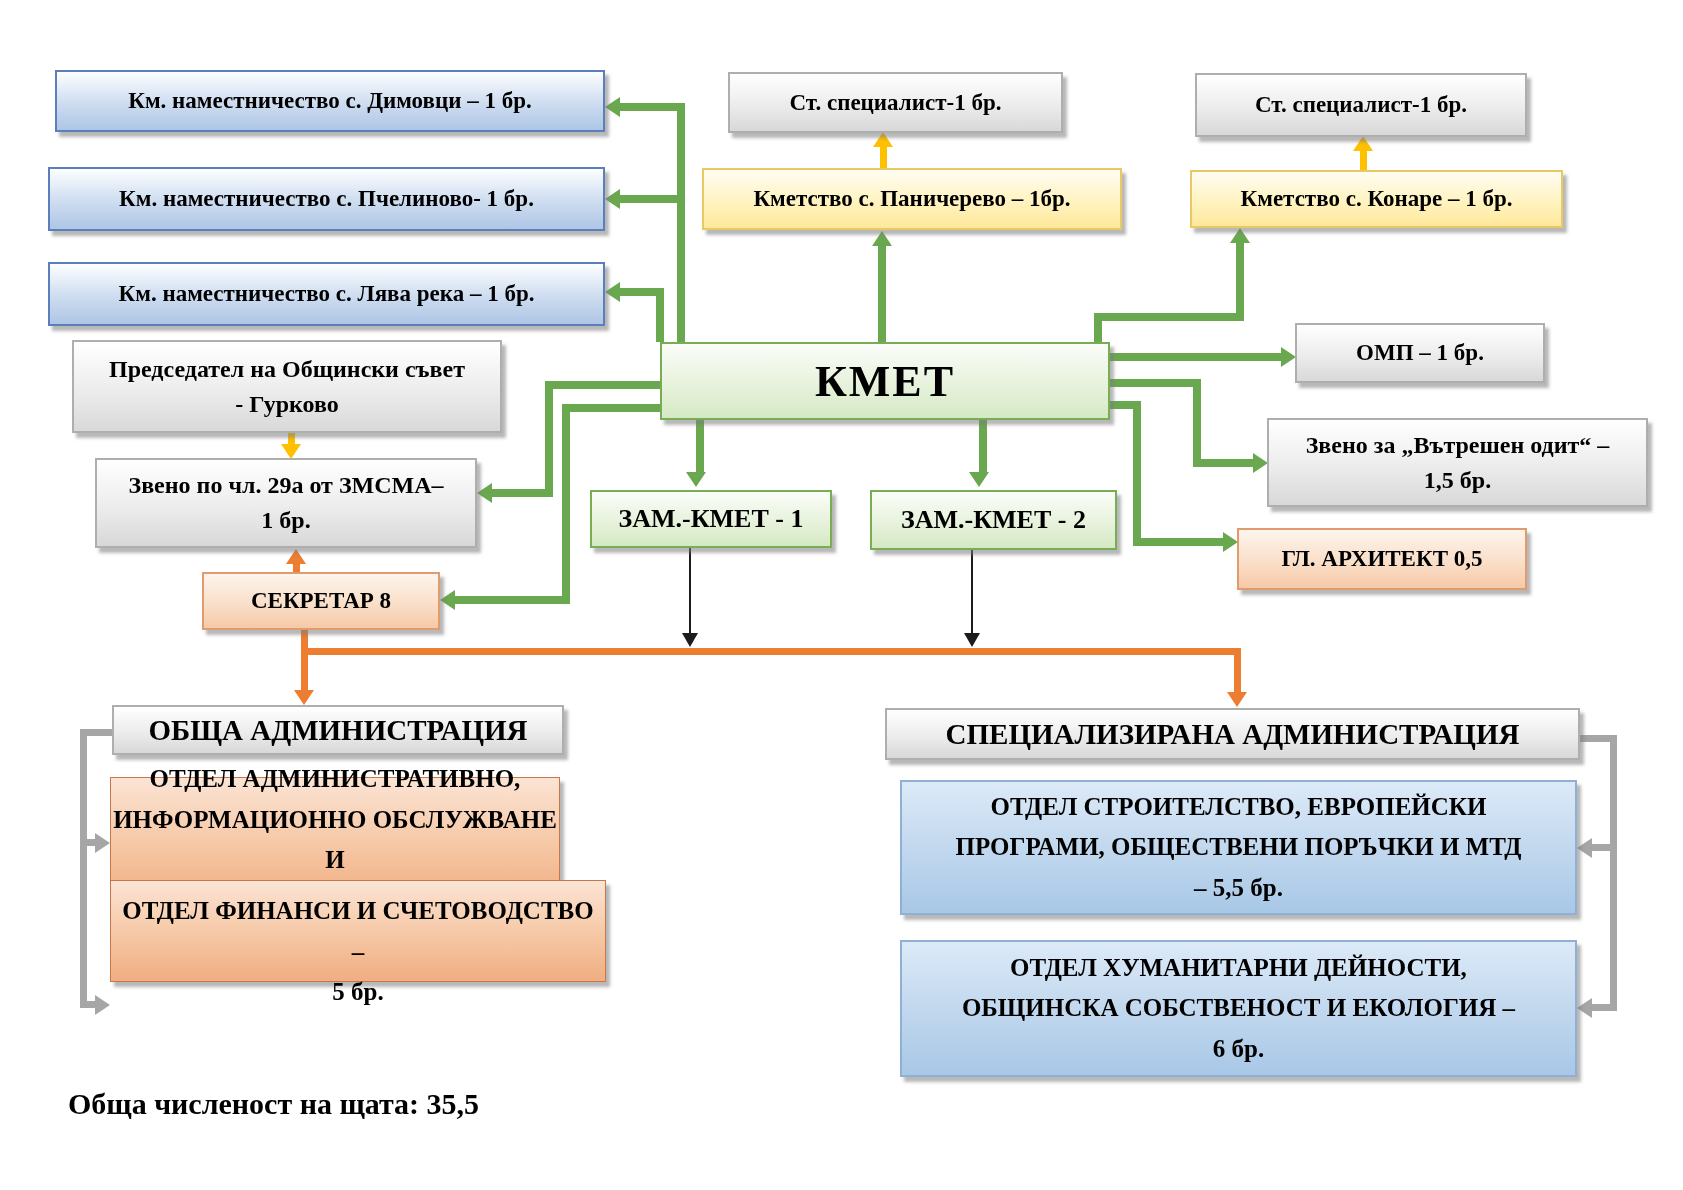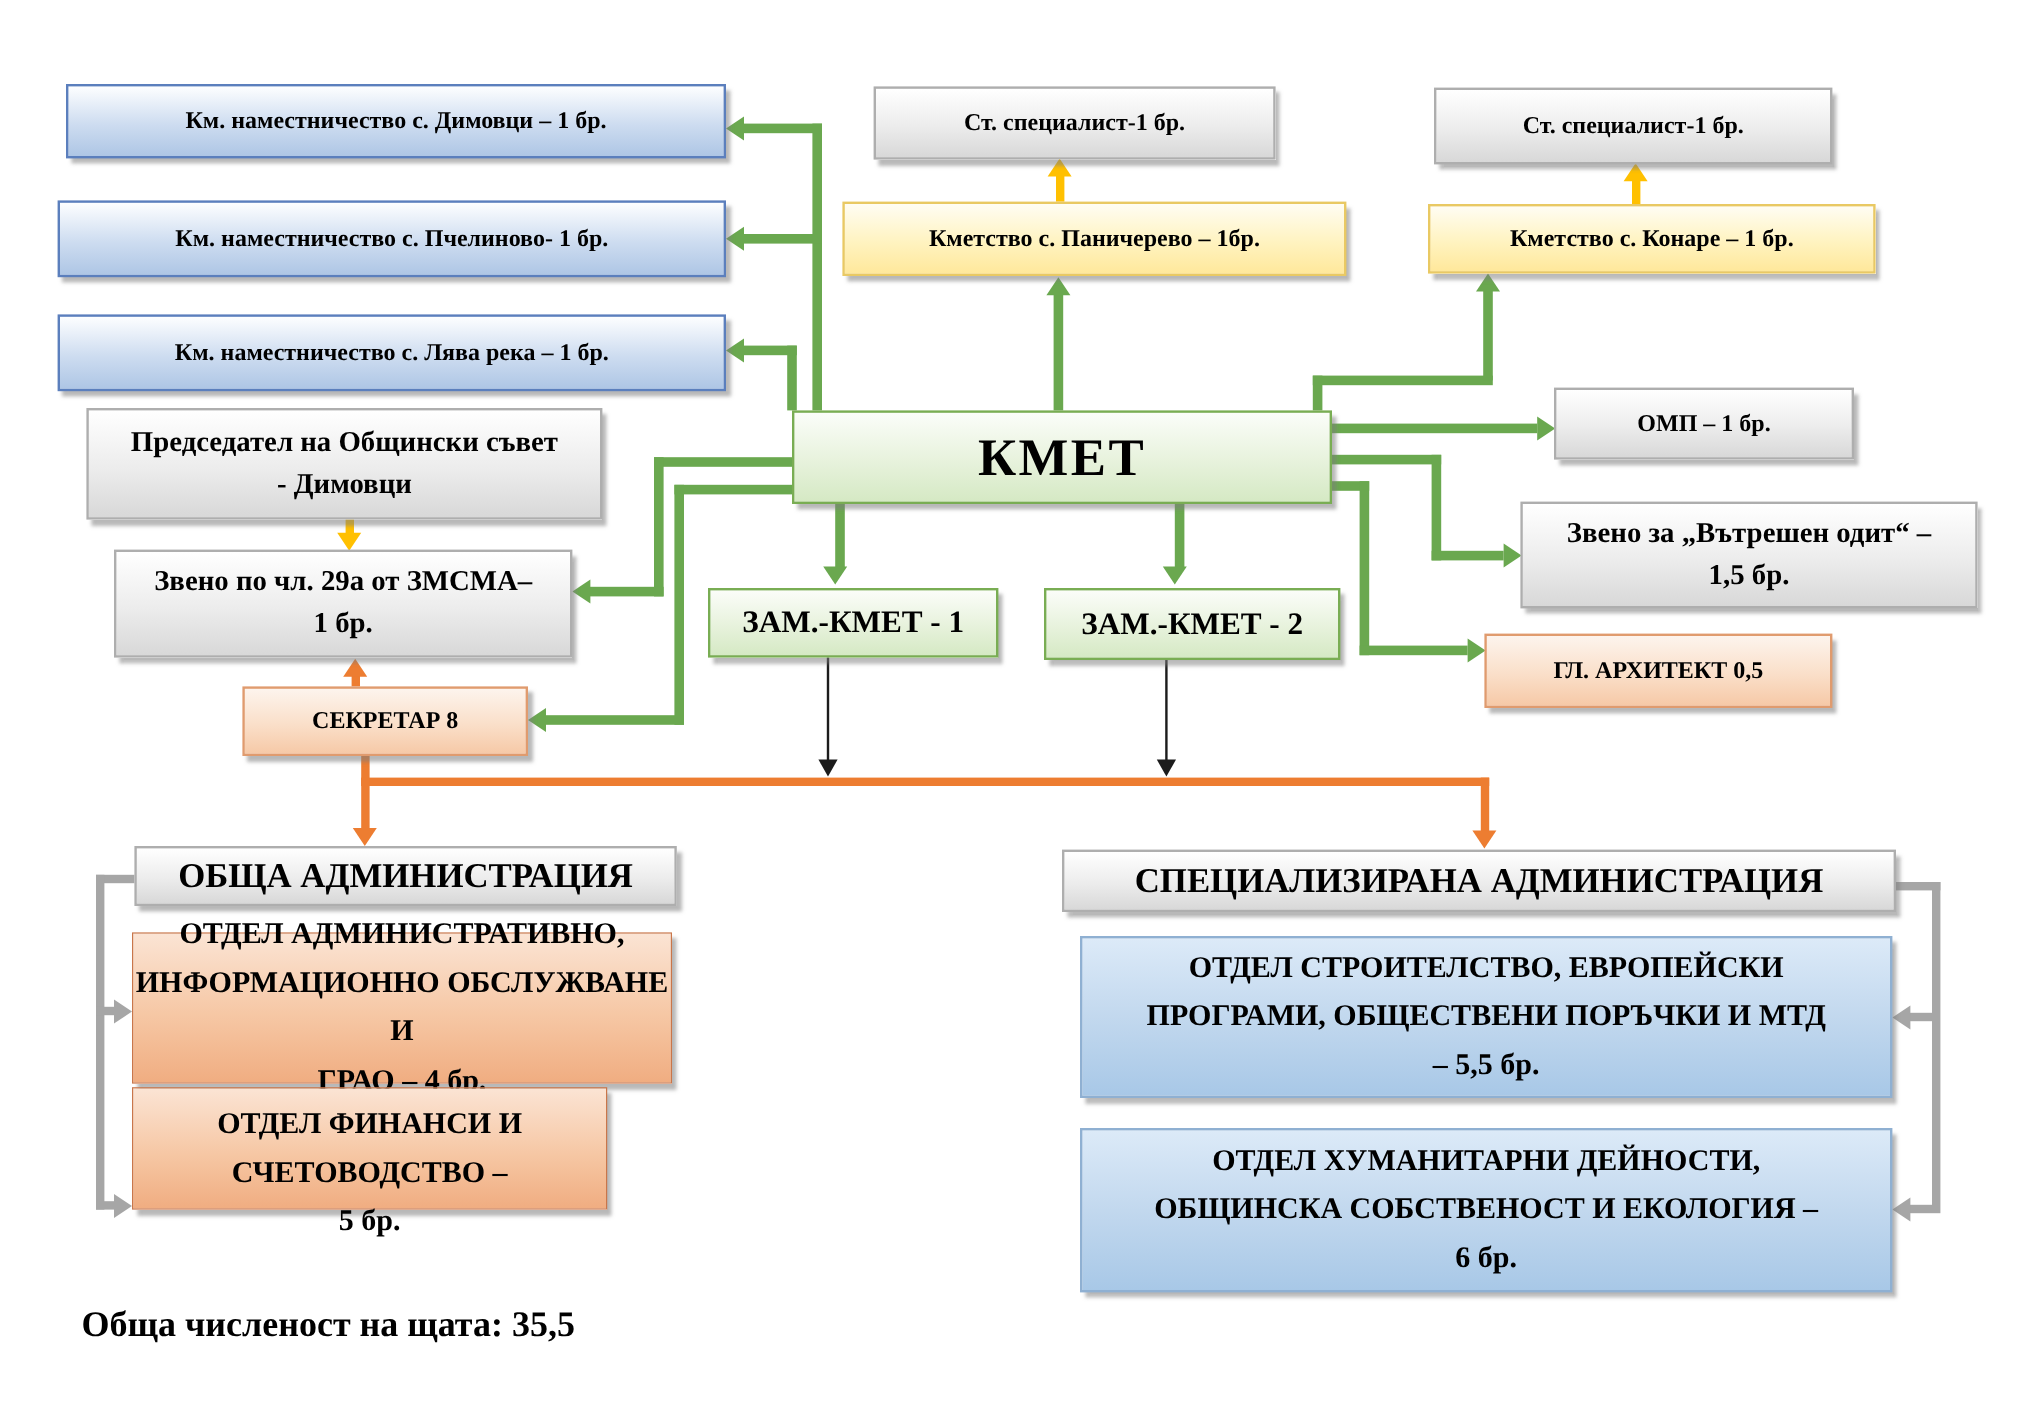--- a/index.html
+++ b/index.html
@@ -20,21 +20,21 @@
     box-shadow:4px 5px 3px rgba(125,125,125,0.55);
   }
   .bx .ls{display:flex;flex-direction:column;width:100%;}
   .blueb{background:linear-gradient(180deg,#fdfeff 0%,#cddcf0 55%,#aec6e5 100%);border:2px solid #5b7fbd;}
   .grayb{background:linear-gradient(180deg,#ffffff 0%,#ececec 55%,#d8d8d8 100%);border:2px solid #aeaeae;}
   .yellowb{background:linear-gradient(180deg,#fffdf3 0%,#fff3c0 55%,#ffe89b 100%);border:2px solid #e9c963;}
   .greenb{background:linear-gradient(180deg,#fbfdf9 0%,#e7f2dc 55%,#d5e9c4 100%);border:2px solid #79ad53;text-align:center;}
   .orangeb{background:linear-gradient(180deg,#fdf4ed 0%,#fadfc9 55%,#f6c9a7 100%);border:2px solid #e09b6e;}
   .odept{background:linear-gradient(180deg,#fbe4d4 0%,#f6c7a4 55%,#f0ad81 100%);border:1.5px solid #c9764a;}
   .bdept{background:linear-gradient(180deg,#dcEAf8 0%,#c2d8ee 50%,#a8c8e7 100%);border:2px solid #8fb0d2;}
-  .t23{font-size:20px;text-align:right;}
+  .t23{font-size:23px;text-align:right;}
   .t24{font-size:24px;line-height:1.45;}
   .t26{font-size:26px;}
   .t29{font-size:29px;}
   .tkmet{font-size:44px;letter-spacing:2px;}
   .tdept{font-size:25px;line-height:1.62;}
   .ln{position:absolute;z-index:1;}
   .g{background:var(--green);}
   .y{background:var(--yellow);}
   .o{background:var(--orange);}
   .gr{background:var(--cgray);}
@@ -71,21 +71,21 @@
     <span>Км. наместничество с. Пчелиново- 1 бр.</span>
   </div>
 
   <div class="bx blueb t23" style="left:48px;top:262px;width:557px;height:64px">
     <span>Км. наместничество с. Лява река – 1 бр.</span>
   </div>
 
   <div class="bx grayb t24" style="left:72px;top:340px;width:430px;height:93px">
     <div class="ls">
       <div>Председател на Общински съвет</div>
-      <div>- Димовци</div>
+      <div>- Гурково</div>
     </div>
   </div>
 
   <div class="bx grayb t24" style="left:95px;top:458px;width:382px;height:90px">
     <div class="ls">
       <div>Звено по чл. 29а от ЗМСМА–</div>
       <div>1 бр.</div>
     </div>
   </div>
 
@@ -145,21 +145,21 @@
   </div>
 
   <div class="bx odept tdept" style="left:110px;top:777px;width:450px;height:126px">
     <div class="ls">
       <div>ОТДЕЛ АДМИНИСТРАТИВНО,</div>
       <div>ИНФОРМАЦИОННО ОБСЛУЖВАНЕ И</div>
       <div>ГРАО – 4 бр.</div>
     </div>
   </div>
 
-  <div class="bx odept tdept spread" style="left:110px;top:906px;width:396px;height:102px">
+  <div class="bx odept tdept spread" style="left:110px;top:880px;width:496px;height:102px">
     <div class="ls" style="height:100%;justify-content:space-between;">
       <div>ОТДЕЛ ФИНАНСИ И СЧЕТОВОДСТВО –</div>
       <div>5 бр.</div>
     </div>
   </div>
 
   <div class="bx bdept tdept" style="left:900px;top:780px;width:677px;height:135px">
     <div class="ls">
       <div>ОТДЕЛ СТРОИТЕЛСТВО, ЕВРОПЕЙСКИ</div>
       <div>ПРОГРАМИ, ОБЩЕСТВЕНИ ПОРЪЧКИ И МТД</div>

